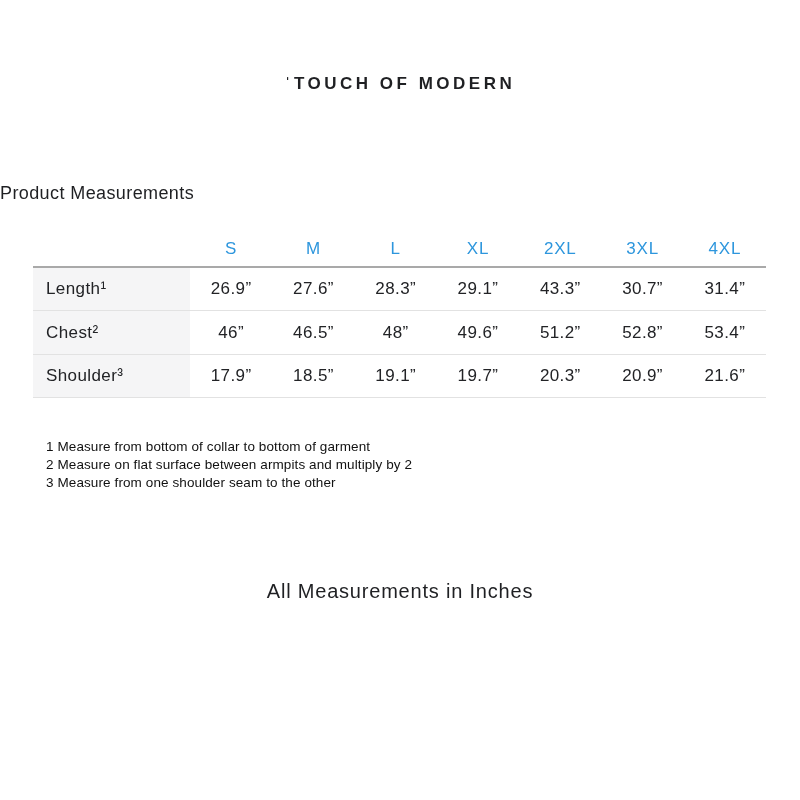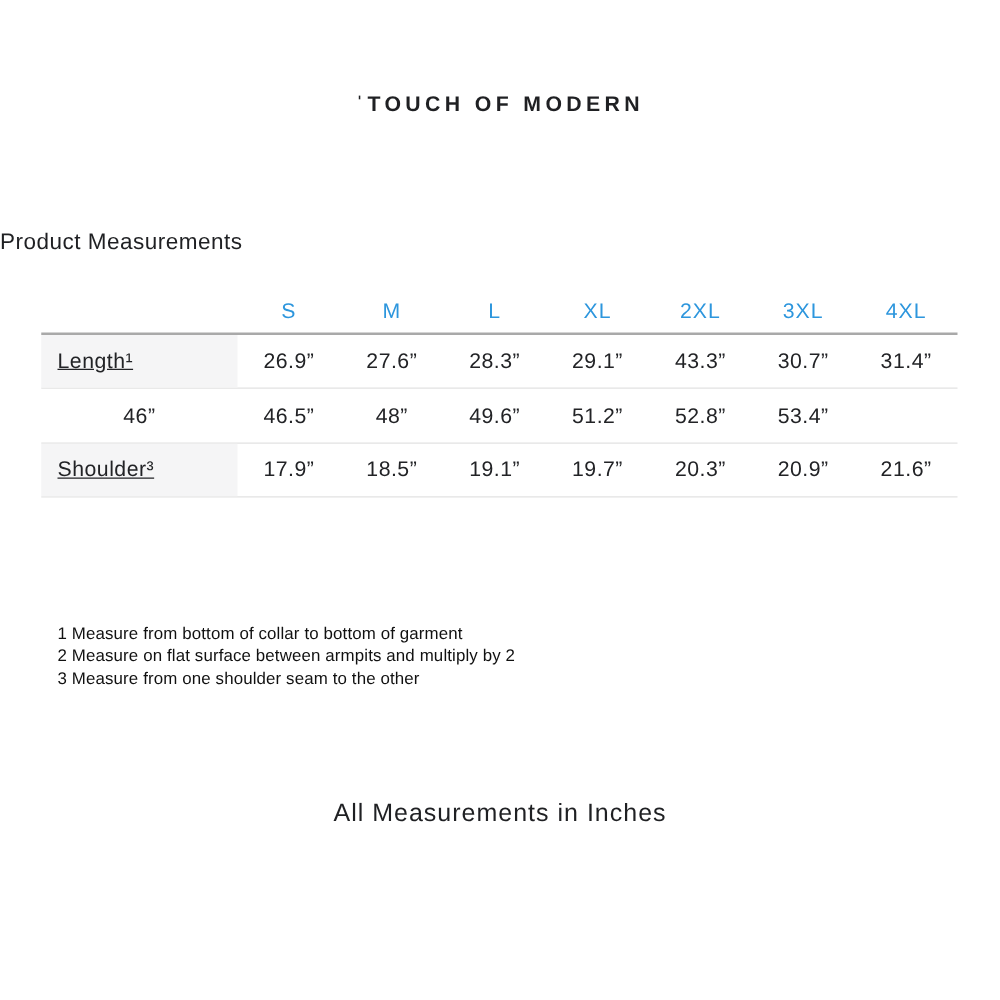--- a/index.html
+++ b/index.html
@@ -67,25 +67,24 @@
     letter-spacing: 0.4px;
     color: #222326;
   }
   .td.label {
     text-align: center;
     height: 100%;
     display: flex;
     align-items: center;
     padding-left: 13px;
     background: var(--row-label-bg, #f5f5f6);
-    text-decoration: underline;
   }
 
   .footnotes {
-    margin: 100px 0 0 46px;
+    margin: 40px 0 0 46px;
     font-size: 13.5px;
     line-height: 18px;
     color: #111111;
     letter-spacing: 0.1px;
   }
 
   .footer-note {
     margin-top: 87px;
     text-align: center;
     font-size: 20px;
@@ -122,20 +121,21 @@
       <div class="td">26.9”</div>
       <div class="td">27.6”</div>
       <div class="td">28.3”</div>
       <div class="td">29.1”</div>
       <div class="td">43.3”</div>
       <div class="td">30.7”</div>
       <div class="td">31.4”</div>
     </div>
 
     <div class="tr row">
+      <div class="td label">Chest²</div>
       <div class="td">46”</div>
       <div class="td">46.5”</div>
       <div class="td">48”</div>
       <div class="td">49.6”</div>
       <div class="td">51.2”</div>
       <div class="td">52.8”</div>
       <div class="td">53.4”</div>
     </div>
 
     <div class="tr row last">

